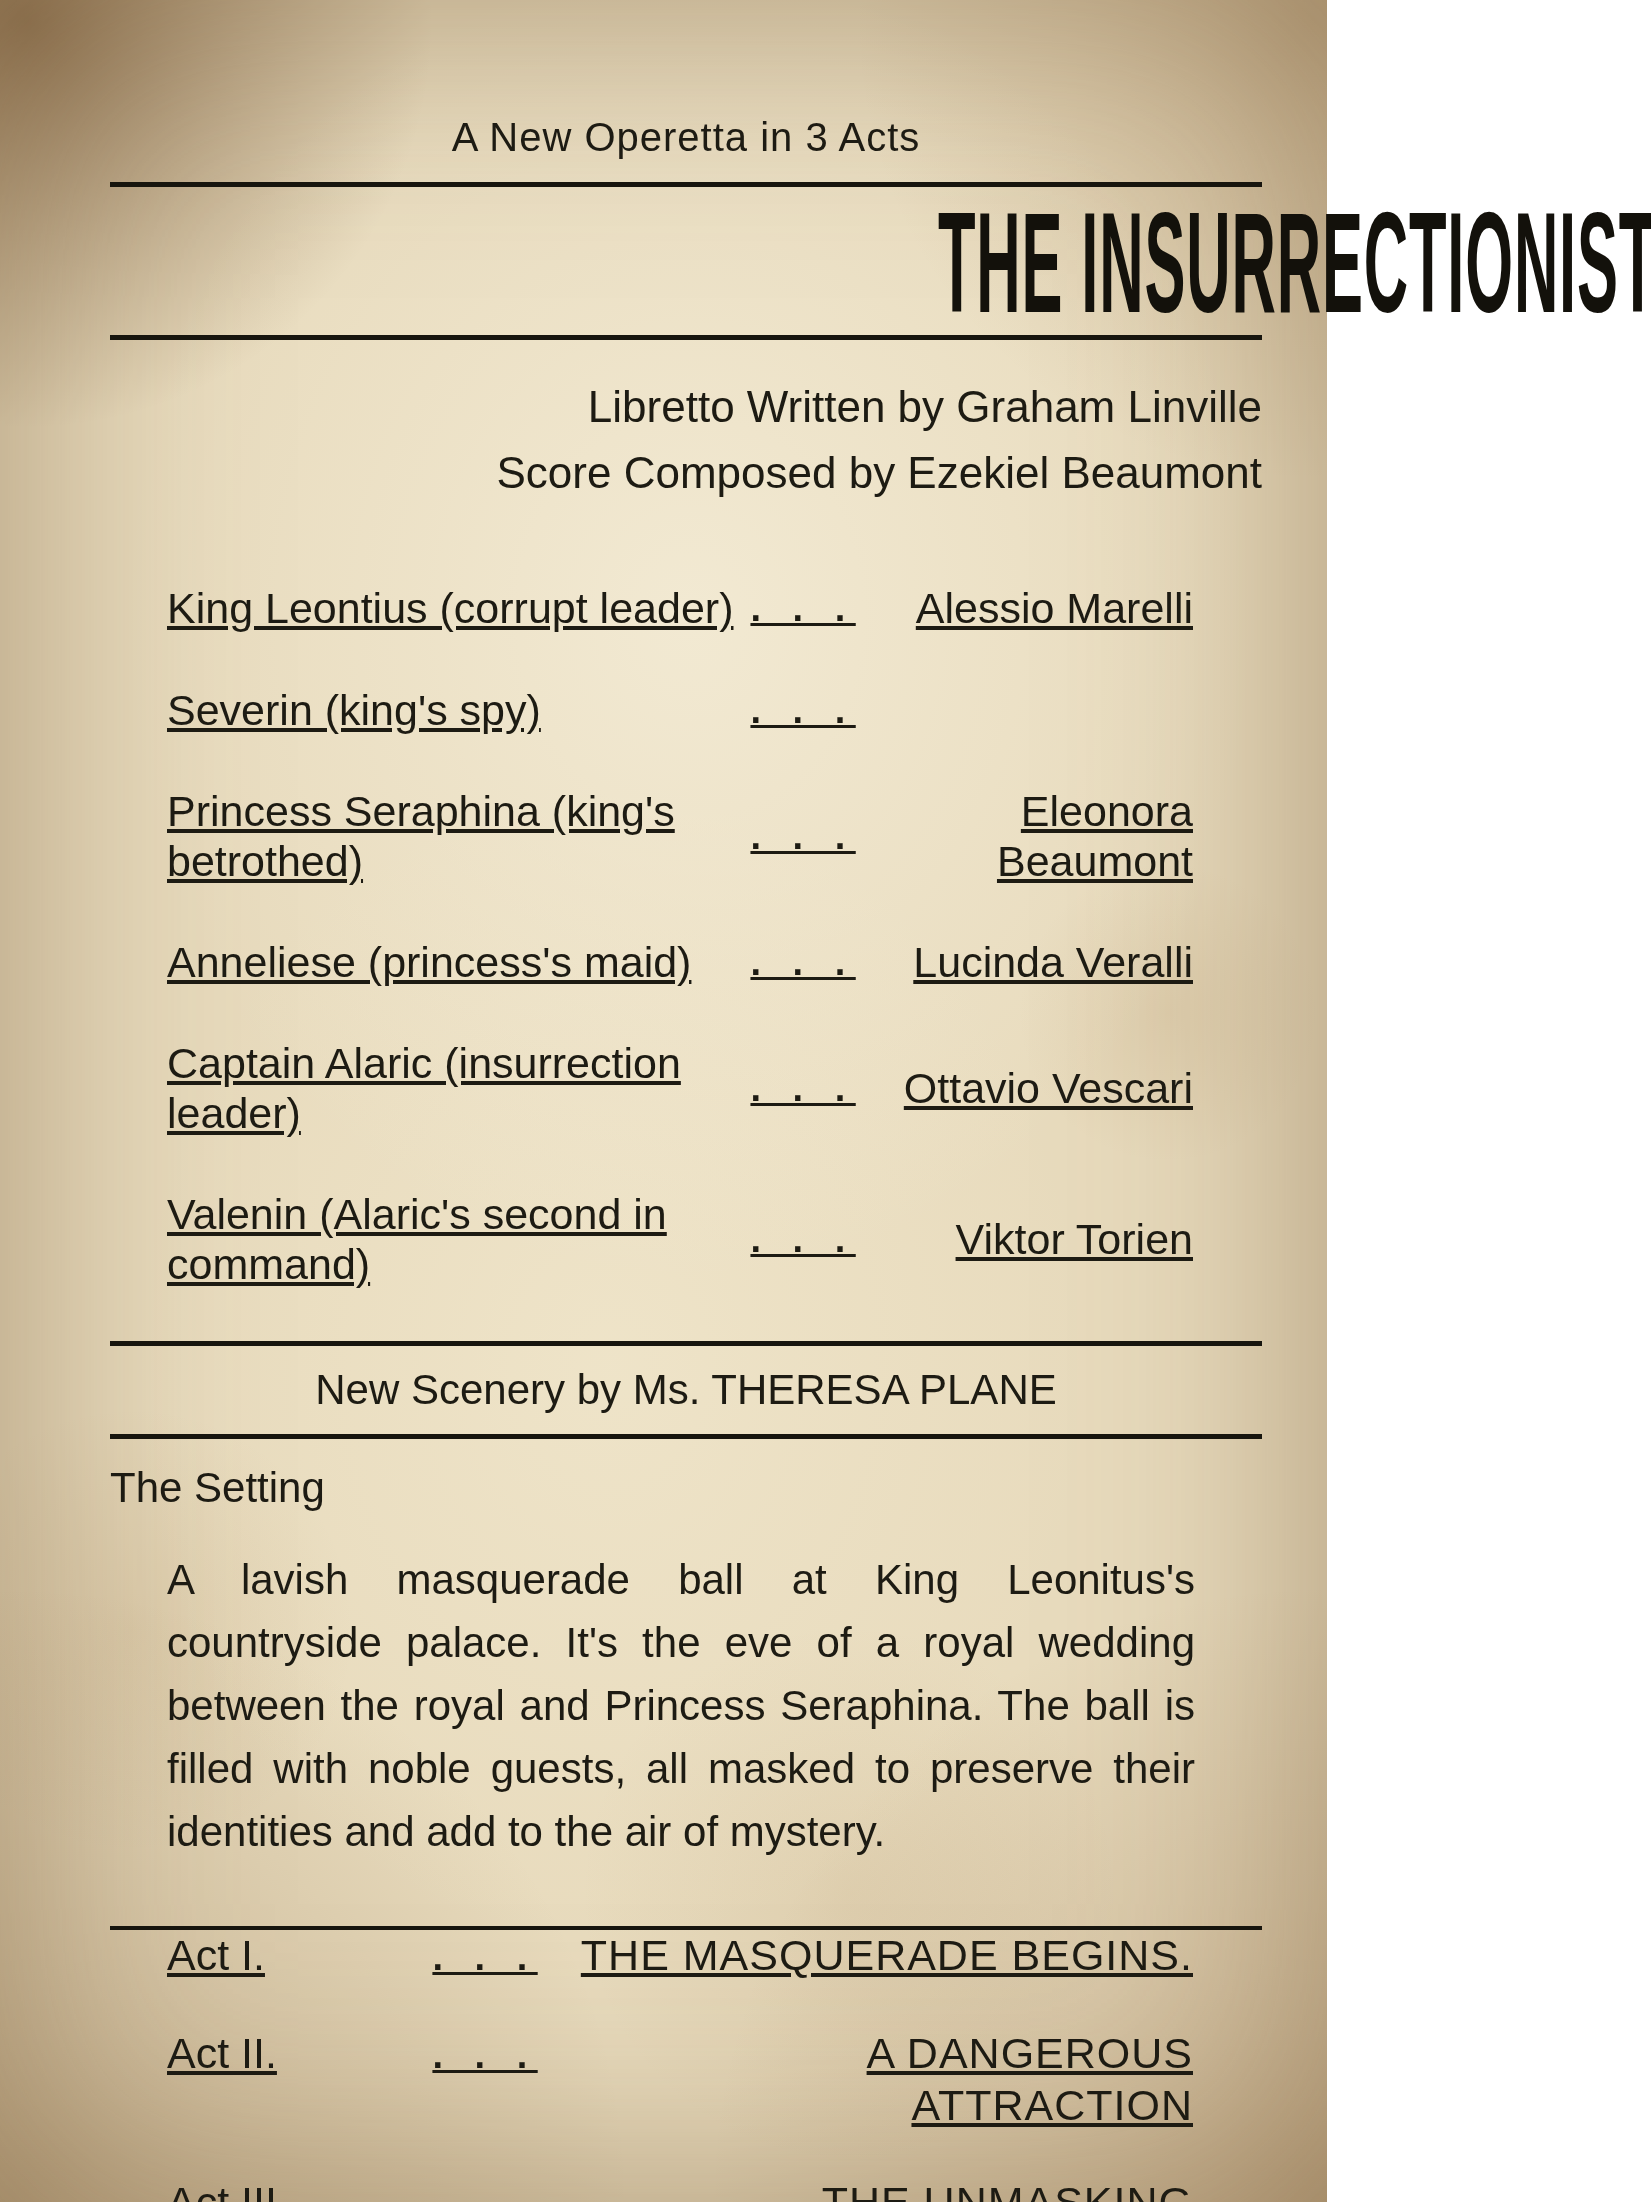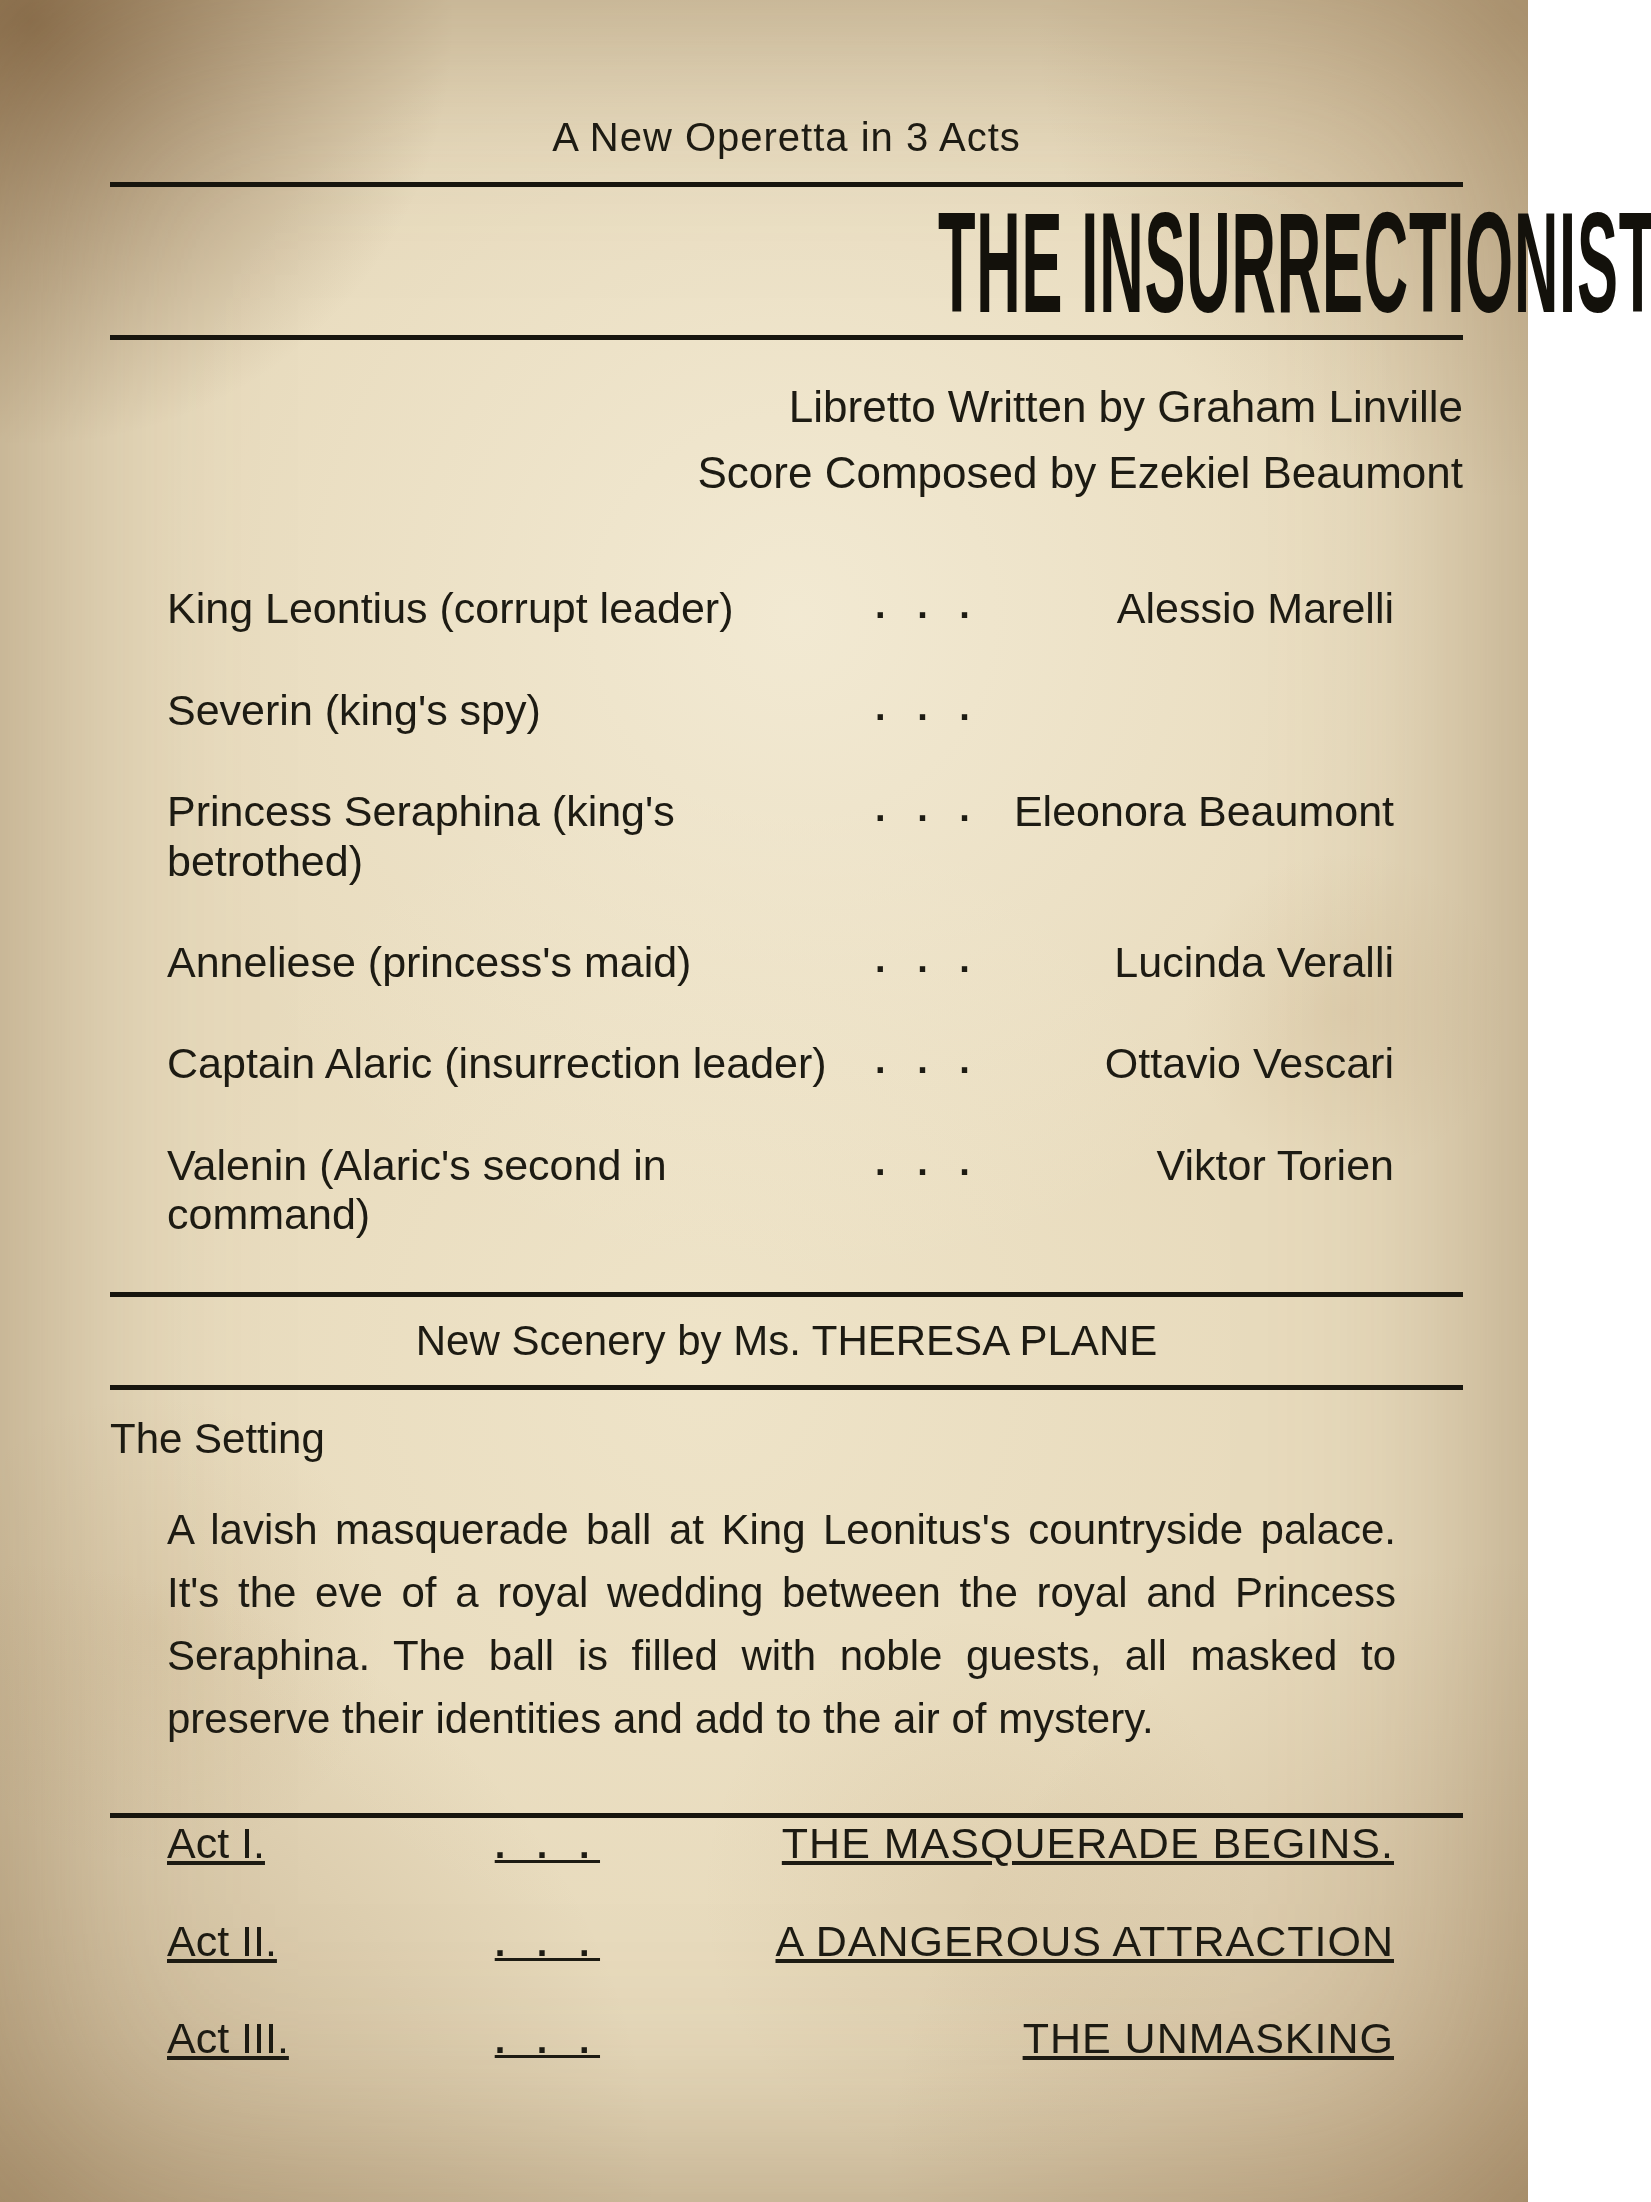--- a/index.html
+++ b/index.html
@@ -3,21 +3,21 @@
 <meta charset="utf-8">
 <style>
   html,body{margin:0;padding:0;}
   body{
     width:1652px;height:2202px;
     font-family:"Liberation Sans", sans-serif;
     overflow:hidden;
   }
   .page{
     position:relative;
-    width:1528px;height:2202px;
+    width:1327px;height:2202px;
     box-sizing:border-box;
     padding:113px 65px 0 110px;
     color:#1d1b13;
     background-color:#e8dbbd;
     background-image:
       radial-gradient(ellipse 60% 42% at 52% 28%, rgba(250,245,228,.55), rgba(250,245,228,0) 72%),
       radial-gradient(ellipse 52% 38% at 46% 62%, rgba(246,238,214,.45), rgba(246,238,214,0) 70%),
       radial-gradient(circle at 2% 1%, rgba(88,52,18,.55), rgba(88,52,18,0) 16%),
       radial-gradient(circle at 99% 1%, rgba(122,82,40,.26), rgba(122,82,40,0) 18%),
       radial-gradient(circle at 1% 100%, rgba(120,85,45,.30), rgba(120,85,45,0) 24%),
@@ -36,21 +36,21 @@
     margin-top:3.8px;text-align:center;font-size:143px;line-height:1.0;
     font-weight:700;white-space:nowrap;color:#13110b;
   }
   .show-title .squeeze{
     display:inline-block;transform:scaleX(.43);transform-origin:50% 50%;
     letter-spacing:1.9px;
   }
   .rule-2{margin-top:1.9px;}
   .credits{margin-top:34px;text-align:right;font-size:44px;line-height:1.5;}
   .cast-list{margin-top:78px;padding:0 69px 0 57px;font-size:43px;}
-  .cast-row{display:flex;align-items:flex-start;margin-bottom:52px;line-height:1.15;}
+  .cast-row{display:flex;align-items:center;margin-bottom:52px;line-height:1.15;text-decoration:underline;}
   .col-char{flex:0 0 56%;text-align:left;}
   .col-dots{flex:0 0 12%;text-align:center;letter-spacing:10.5px;font-weight:700;font-size:38px;}
   .col-actor{flex:1 1 auto;text-align:right;}
   .rule-3{margin-top:21px;}
   .scenery{margin:19px 0;text-align:center;font-size:42px;line-height:1.2;}
   .setting-heading{margin-top:24px;text-align:left;font-size:42px;line-height:1.2;}
   .setting-body{
     margin:34px 67px 0 57px;font-size:42px;line-height:63px;
     text-align:justify;text-justify:inter-word;color:#1d1b13;
   }

